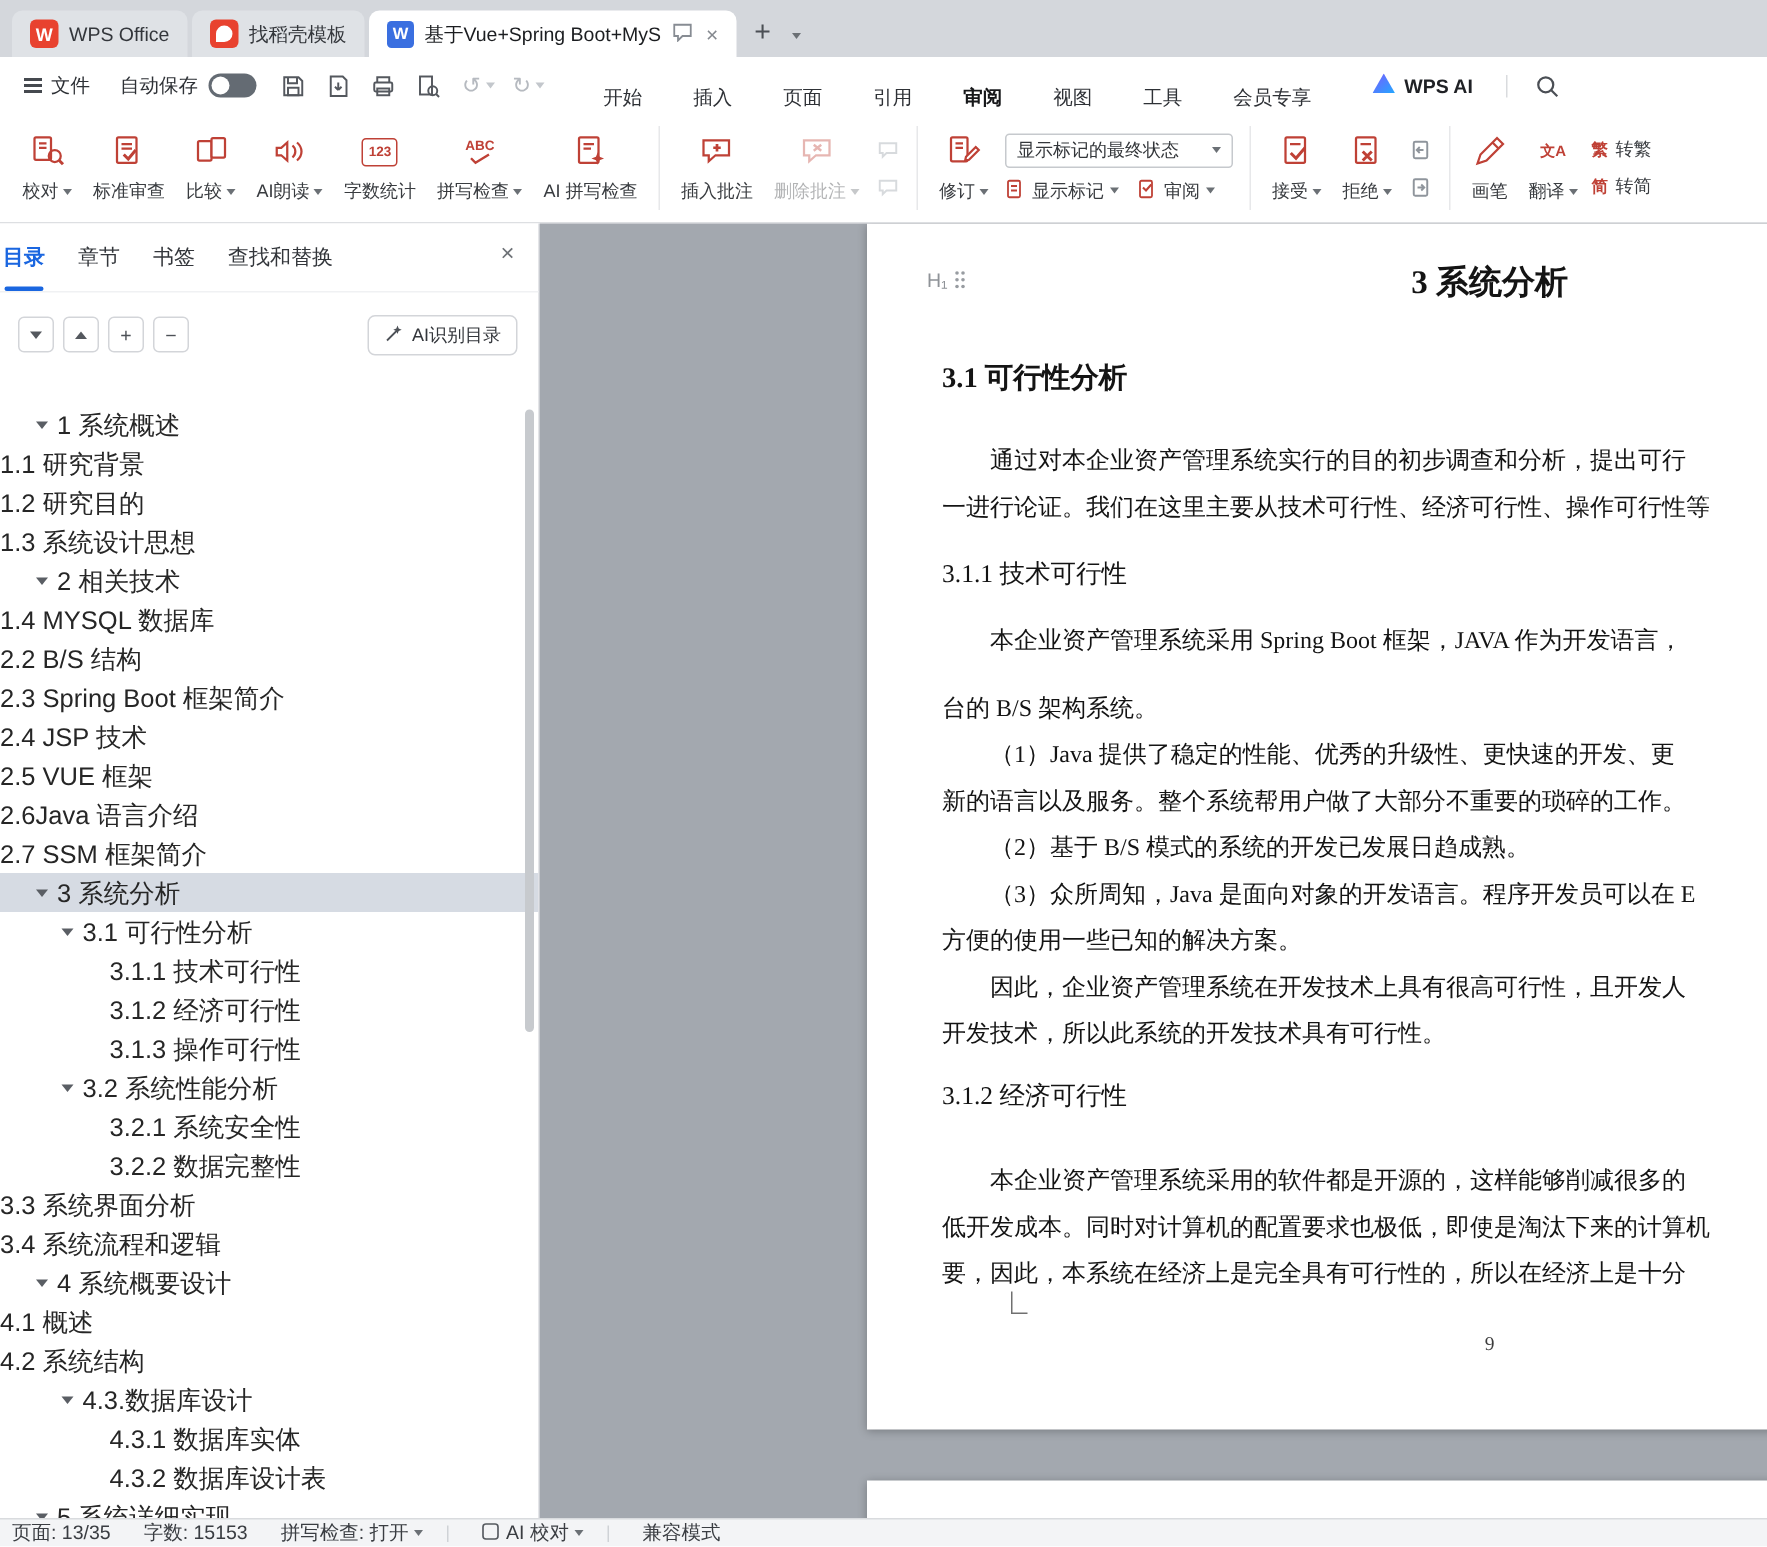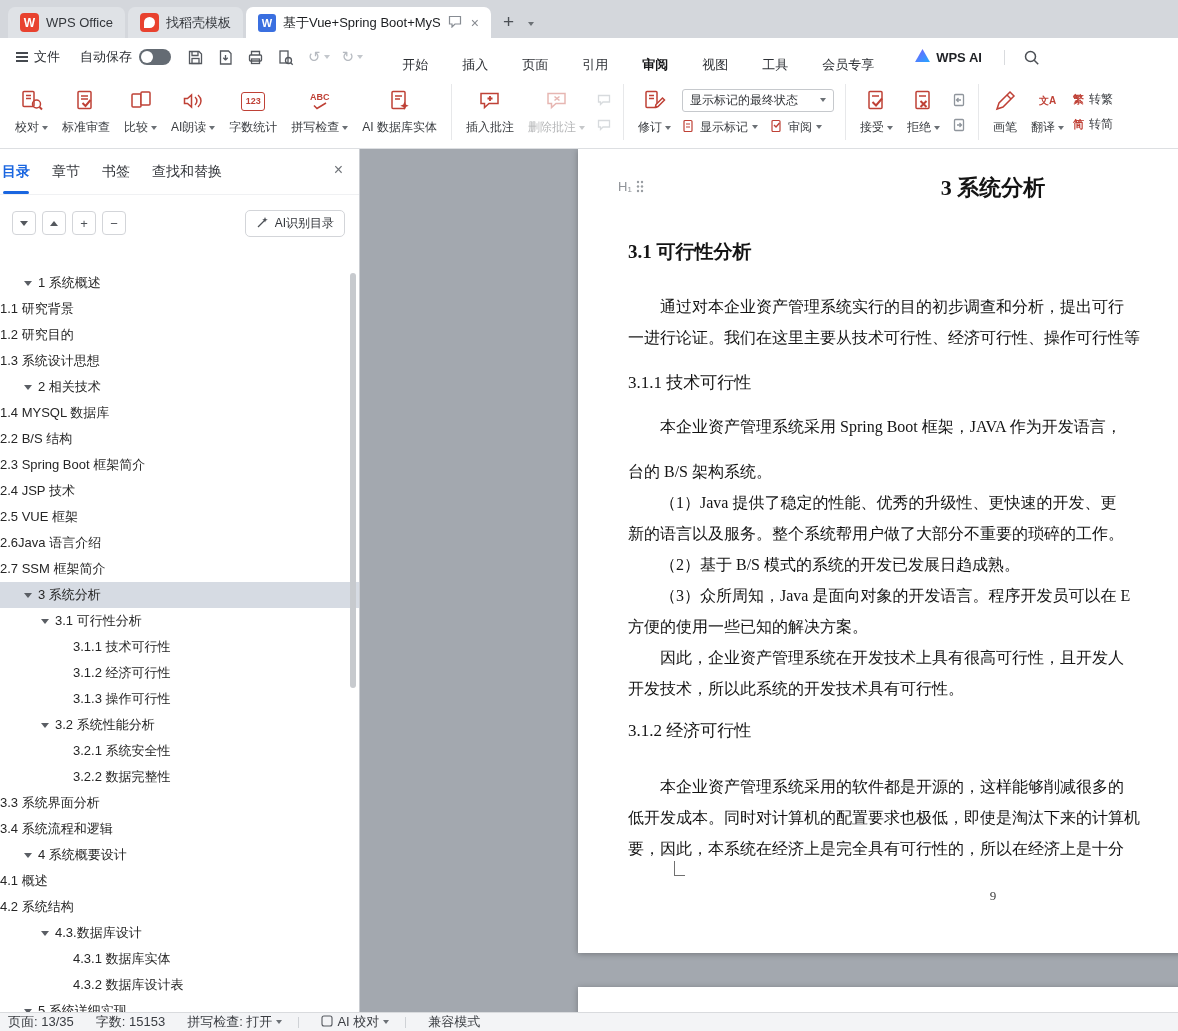--- a/index.html
+++ b/index.html
@@ -62,21 +62,21 @@
   .stabs{height:46px;display:flex;align-items:center;gap:22px;padding:0 2px;font-size:14px;color:#33363b;position:relative;border-bottom:1px solid #f0f1f3;}
   .stab{position:relative;}
   .stab.active{color:#1a66e0;font-weight:bold;}
   .stab.active::after{content:"";position:absolute;left:50%;transform:translateX(-50%);bottom:-13px;width:26px;height:3px;background:#1a66e0;border-radius:2px;}
   .sclose{position:absolute;right:16px;top:12px;color:#6f7378;font-size:16px;}
   .stools{height:40px;display:flex;align-items:center;padding:0 12px;margin-top:8px;}
   .tbtn{width:24px;height:24px;border:1px solid #d3d5d9;border-radius:4px;display:flex;align-items:center;justify-content:center;margin-right:6px;color:#4d5157;font-size:13px;}
   .tbtn .dn{border-top-color:#54585e;border-top-width:5px;border-left-width:4px;border-right-width:4px;}
   .aibtn{margin-left:auto;height:27px;border:1px solid #d3d5d9;border-radius:5px;display:flex;align-items:center;gap:5px;padding:0 10px;font-size:12px;color:#33363b;margin-right:2px;}
   .toclist{position:absolute;top:121px;left:0;right:0;bottom:0;overflow:hidden;}
-  .ti{height:26px;display:flex;align-items:center;font-size:13px;color:#262626;white-space:nowrap;}
+  .ti{height:26px;display:flex;align-items:center;font-size:17px;color:#262626;white-space:nowrap;}
   .l1{padding-left:24px;}
   .l2{padding-left:41px;}
   .l2n{}
   .l3{padding-left:73px;}
   .tri{width:0;height:0;border-left:4px solid transparent;border-right:4px solid transparent;border-top:5px solid #5a5e64;margin-right:6px;flex:none;}
   .sel{background:#d6dbe3;}
   .sscroll{position:absolute;right:3px;top:124px;width:6px;height:415px;background:#c7cace;border-radius:3px;}
   
   .canvas{position:absolute;top:149px;left:360px;right:0;bottom:19px;background:#a3a8af;overflow:hidden;}
   .page{position:absolute;left:218px;top:0;width:830px;height:804px;background:#fff;box-shadow:0 1px 6px rgba(0,0,0,.28);}
@@ -279,21 +279,21 @@
   </div>
   <div class="rbtn">
     <span class="ric">
         <svg width="24" height="24" viewBox="0 0 24 24" fill="none" stroke="#bf4136" stroke-width="1.5">
           <rect x="4" y="2.5" width="13" height="17" rx="1"></rect>
           <path d="M7 7h7M7 10h5"></path>
           <path d="M16.5 12.5l1.2 3 3 1.2-3 1.2-1.2 3-1.2-3-3-1.2 3-1.2z" fill="#bf4136" stroke="none"></path>
         </svg>
       </span>
     <span class="rlb">
-        <span>AI 数据库实体</span>
+        <span>AI 拼写检查</span>
       </span>
   </div>
   <span class="rsep"></span>
   <div class="rbtn">
     <span class="ric">
         <svg width="24" height="24" viewBox="0 0 24 24" fill="none" stroke="#bf4136" stroke-width="1.5">
           <path d="M3 4.5h17v10H11l-4.5 4v-4H3z"></path>
           <path d="M9.5 9.5h5M12 7v5" stroke-width="1.8"></path>
         </svg>
       </span>

